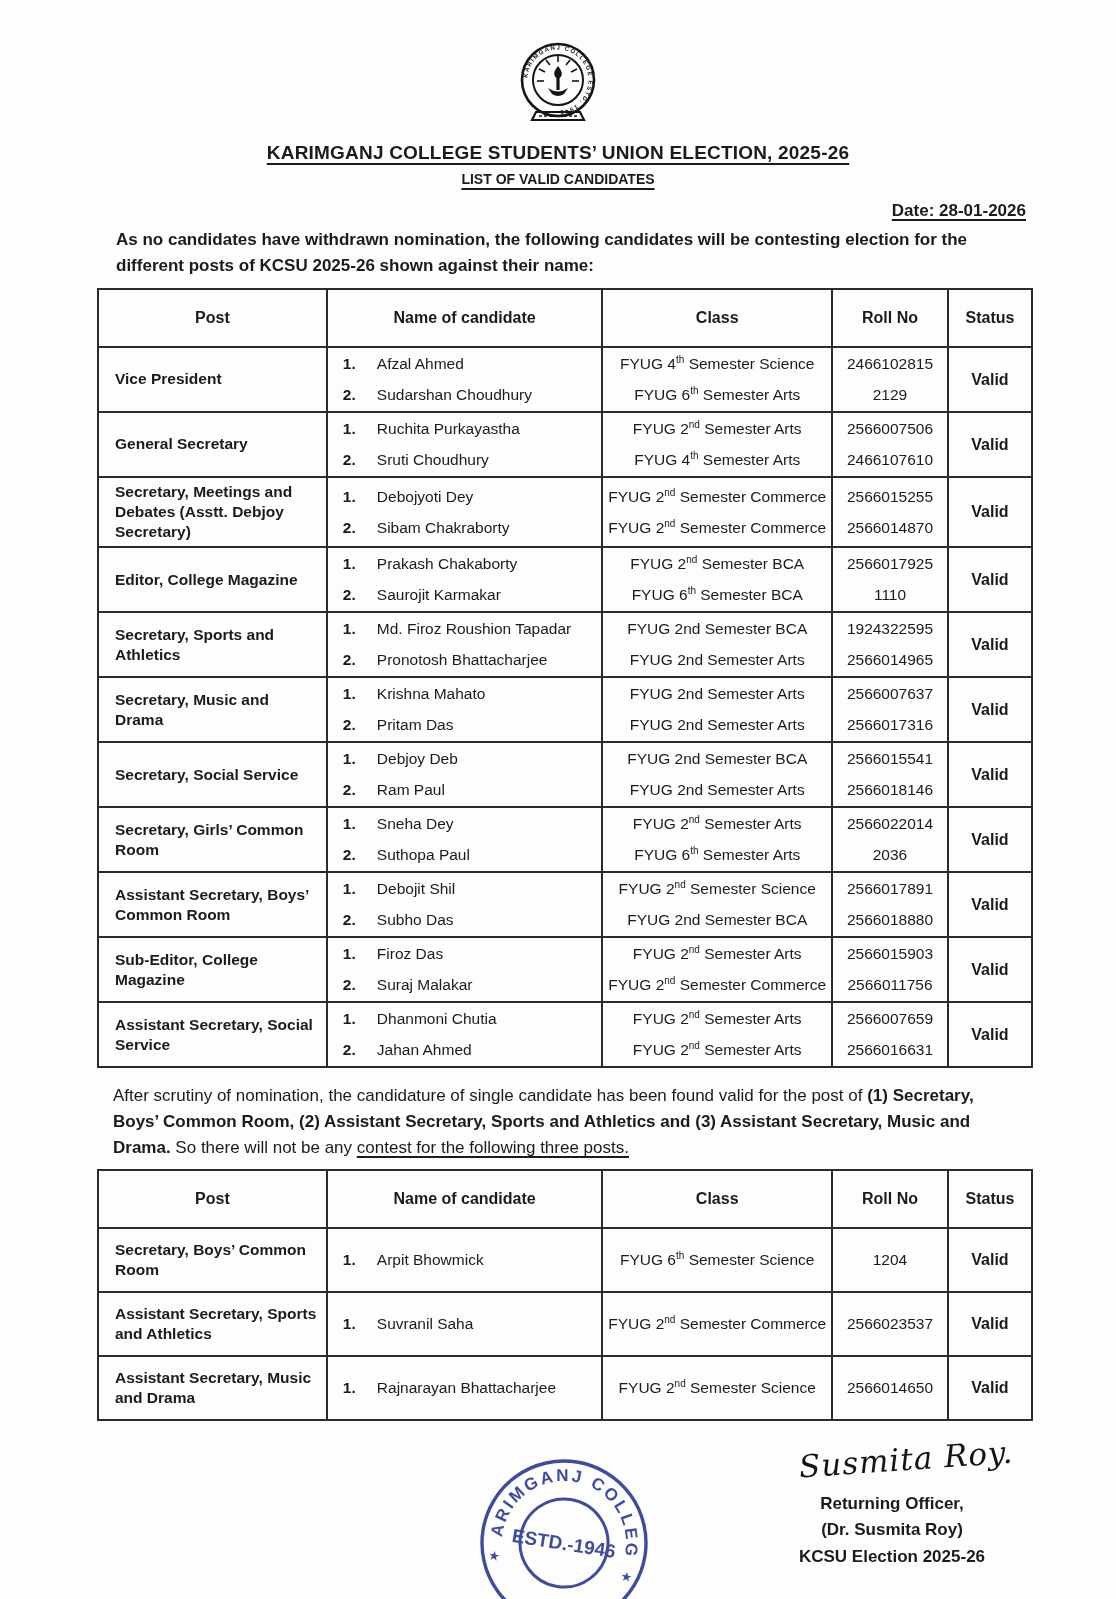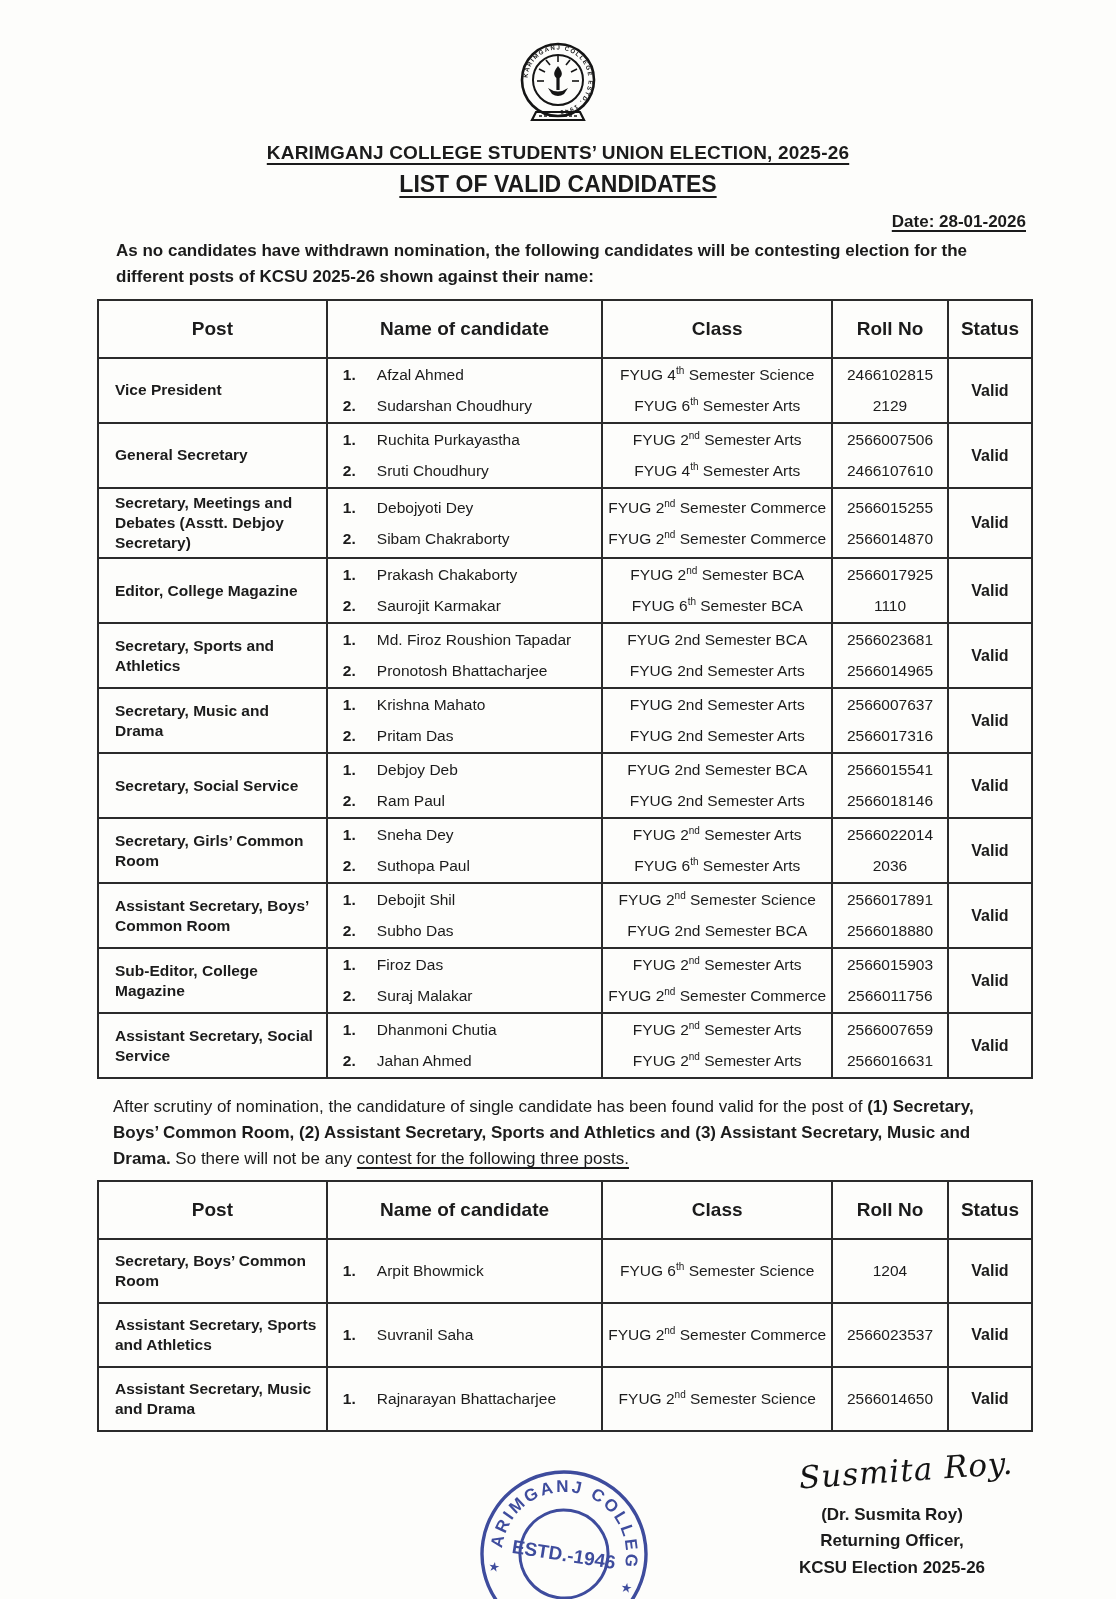--- a/index.html
+++ b/index.html
@@ -9,29 +9,29 @@
     margin:0 auto;
     background:#fdfdfb;
     font-family:"Liberation Sans",sans-serif;
     color:#1b1b1b;
     overflow:hidden;
   }
   
   .emblem-wrap{display:flex;justify-content:center;padding-top:40px;}
   .title{ text-align:center;font-weight:700;font-size:19px;letter-spacing:.2px;
     text-decoration:underline;text-decoration-thickness:2px;text-underline-offset:4px;margin-top:10px;}
-  .subtitle{ text-align:center;font-weight:700;font-size:23px;
+  .subtitle{ text-align:center;font-weight:700;font-size:14px;
     text-decoration:underline;text-decoration-thickness:2px;text-underline-offset:4px;margin-top:7px;}
   .date-row{ text-align:right;padding-right:90px;margin-top:14px;font-weight:700;font-size:17px;}
   .date-row span{text-decoration:underline;text-decoration-thickness:2px;text-underline-offset:3px;}
   .intro{ margin:6px 118px 10px 116px;font-weight:700;font-size:17px;line-height:1.5;}
   
   table.cand{border-collapse:collapse;margin-left:97px;width:936px;table-layout:fixed;}
   table.cand th,table.cand td{border:2px solid #2b2b2b;}
-  table.cand th{font-size:19px;font-weight:700;height:54px;background:transparent;border-radius:13px;}
+  table.cand th{font-size:16px;font-weight:700;height:54px;background:transparent;border-radius:13px;}
   col.c-post{width:24.5%;} col.c-name{width:29.5%;} col.c-class{width:24.6%;}
   col.c-roll{width:12.4%;} col.c-status{width:9%;}
   td.post{font-weight:700;font-size:15.5px;line-height:1.3;padding:4px 6px 4px 16px;vertical-align:middle;text-align:left;}
   td.cellwrap{padding:0;vertical-align:middle;}
   .stack{display:flex;flex-direction:column;justify-content:space-around;}
   .t1 .stack{height:62px;}
   .t2 .stack{height:50px;justify-content:center;}
   .cand-line{display:flex;align-items:baseline;gap:18px;padding-left:15px;font-size:15.5px;}
   .cand-line .num{font-weight:700;min-width:16px;}
   .cline,.rline{text-align:center;font-size:15.5px;}
@@ -242,21 +242,21 @@
             </div>
           </td>
           <td class="cellwrap">
             <div class="stack">
               <div class="cline">FYUG 2nd Semester BCA</div>
               <div class="cline">FYUG 2nd Semester Arts</div>
             </div>
           </td>
           <td class="cellwrap">
             <div class="stack">
-              <div class="rline">2566023681</div>
+              <div class="rline">1924322595</div>
               <div class="rline">2566014965</div>
             </div>
           </td>
           <td class="status">Valid</td>
         </tr>
         <tr>
           <td class="post">Secretary, Music and Drama</td>
           <td class="cellwrap">
             <div class="stack">
               <div class="cand-line">
@@ -531,19 +531,19 @@
       <text font-size="17" font-weight="bold" fill="#2e3d96" letter-spacing="4">
         <textPath href="#stampBot" startOffset="50%" text-anchor="middle">SRIBHUMI</textPath>
       </text>
       <text x="0" y="7" font-size="19" font-weight="bold" fill="#2e3d96" text-anchor="middle">ESTD.-1946</text>
       <text x="-67" y="28" font-size="13" fill="#2e3d96" text-anchor="middle">★</text>
       <text x="67" y="28" font-size="13" fill="#2e3d96" text-anchor="middle">★</text>
     </svg>
 
     <div class="signature">Susmita Roy.</div>
     <div class="officer">
+      <div>Returning Officer,</div>
       <div>(Dr. Susmita Roy)</div>
-      <div>Returning Officer,</div>
       <div>KCSU Election 2025-26</div>
     </div>
   </div>
 
 </div>
 
 </body></html>

